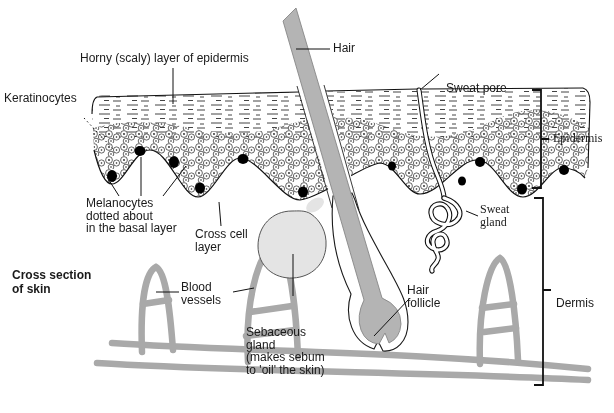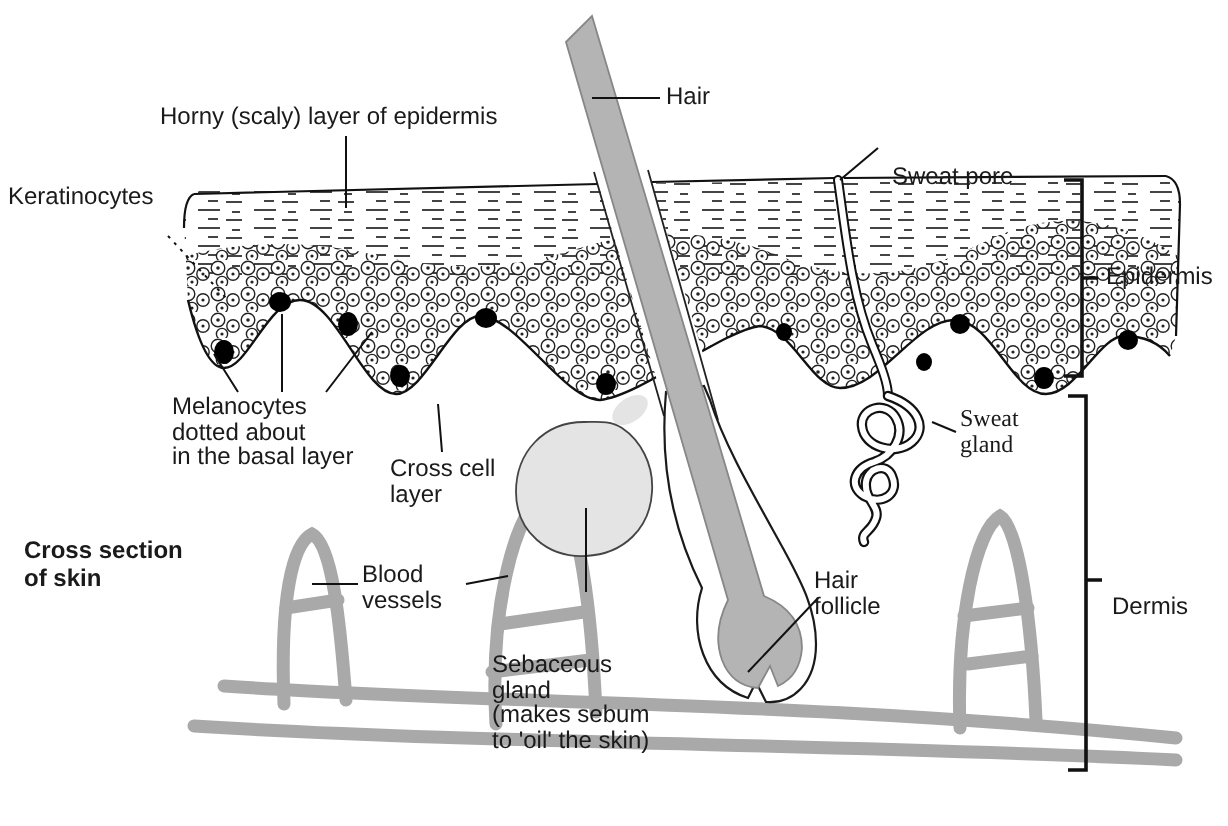--- a/index.html
+++ b/index.html
@@ -144,21 +144,21 @@
     <g fill="none" stroke="#111" stroke-width="1.8">
       <path d="M532,90 L541,90 L541,188 L532,188 M541,139 L549,139"></path>
       <path d="M534,198 L543,198 L543,385 L534,385 M543,290 L551,290"></path>
     </g>
   </svg>
 
   <div class="lbl ctr" style="left:80px;top:52px;width:180px;">Horny (scaly) layer of epidermis</div>
   <div class="lbl" style="left:333px;top:42px;">Hair</div>
   <div class="lbl" style="left:446px;top:63px;margin-top:19px;">Sweat pore</div>
   <div class="lbl" style="left:4px;top:92px;">Keratinocytes</div>
-  <div class="lbl" style="left:553px;top:132px;">Epidermis</div>
+  <div class="lbl" style="left:553px;top:132px;font-family:Liberation Serif, serif;">Epidermis</div>
   <div class="lbl ctr" style="left:86px;top:197px;width:108px;">Melanocytes
 dotted about
 in the basal layer</div>
   <div class="lbl ctr" style="left:195px;top:228px;width:62px;">Cross cell
 layer</div>
   <div class="lbl ctr" style="left:480px;top:203px;width:52px;font-family:Liberation Serif, serif;">Sweat
 gland</div>
   <div class="lbl ctr bold" style="left:12px;top:268px;width:100px;">Cross section
 of skin</div>
   <div class="lbl ctr" style="left:181px;top:281px;width:50px;">Blood

